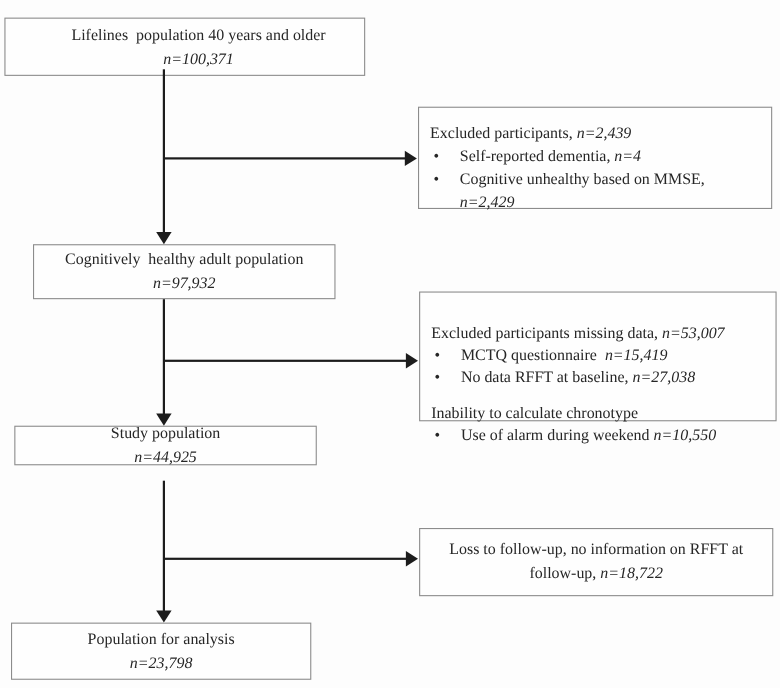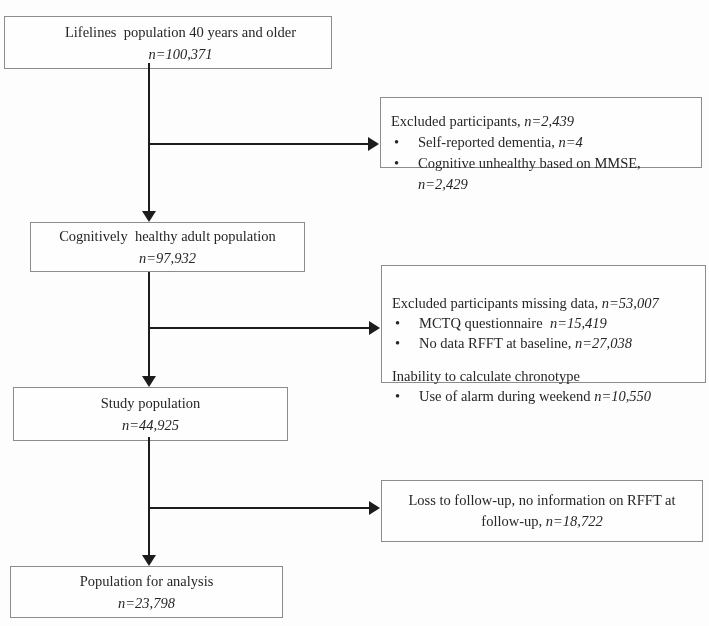--- a/index.html
+++ b/index.html
@@ -31,25 +31,25 @@
   .t { white-space: pre-wrap; }
   .count { font-style: italic; white-space: pre-wrap; }
   .line-row { line-height: 21px; }
   .bullet-row { display: flex; line-height: 21px; }
   .bullet-glyph { width: 27px; padding-left: 3px; box-sizing: border-box; }
   .bullet-text { flex: 1; }
 
   
   #box-top      { left: 4px;  top: 16px;  width: 328px; height: 53px; padding-left: 25px; }
   #box-healthy  { left: 30px; top: 222px; width: 275px; height: 50px; }
-  #box-study    { left: 13px; top: 387px; width: 275px; height: 54px; }
+  #box-study    { left: 13px; top: 387px; width: 275px; height: 36px; }
   #box-analysis { left: 10px; top: 566px; width: 273px; height: 52px; }
 
   
-  #box-excl-1 { left: 380px; top: 97px;  width: 322px; height: 71px;  padding-top: 13px; }
+  #box-excl-1 { left: 380px; top: 97px;  width: 322px; height: 93px;  padding-top: 13px; }
   #box-excl-2 { left: 381px; top: 265px; width: 325px; height: 118px; padding-top: 27px; line-height: 20px; }
   #box-excl-2 .line-row, #box-excl-2 .bullet-row { line-height: 20px; }
   #box-loss   { left: 381px; top: 480px; width: 322px; height: 62px;
                 display: flex; flex-direction: column; align-items: center;
                 justify-content: center; text-align: center; line-height: 21px; }
   .spacer-gap { height: 13px; }
 
   
   .line { position: absolute; background: #1c1c1c; }
   #vline-1 { left: 148px; top: 63px;  width: 2px; height: 150px; }

